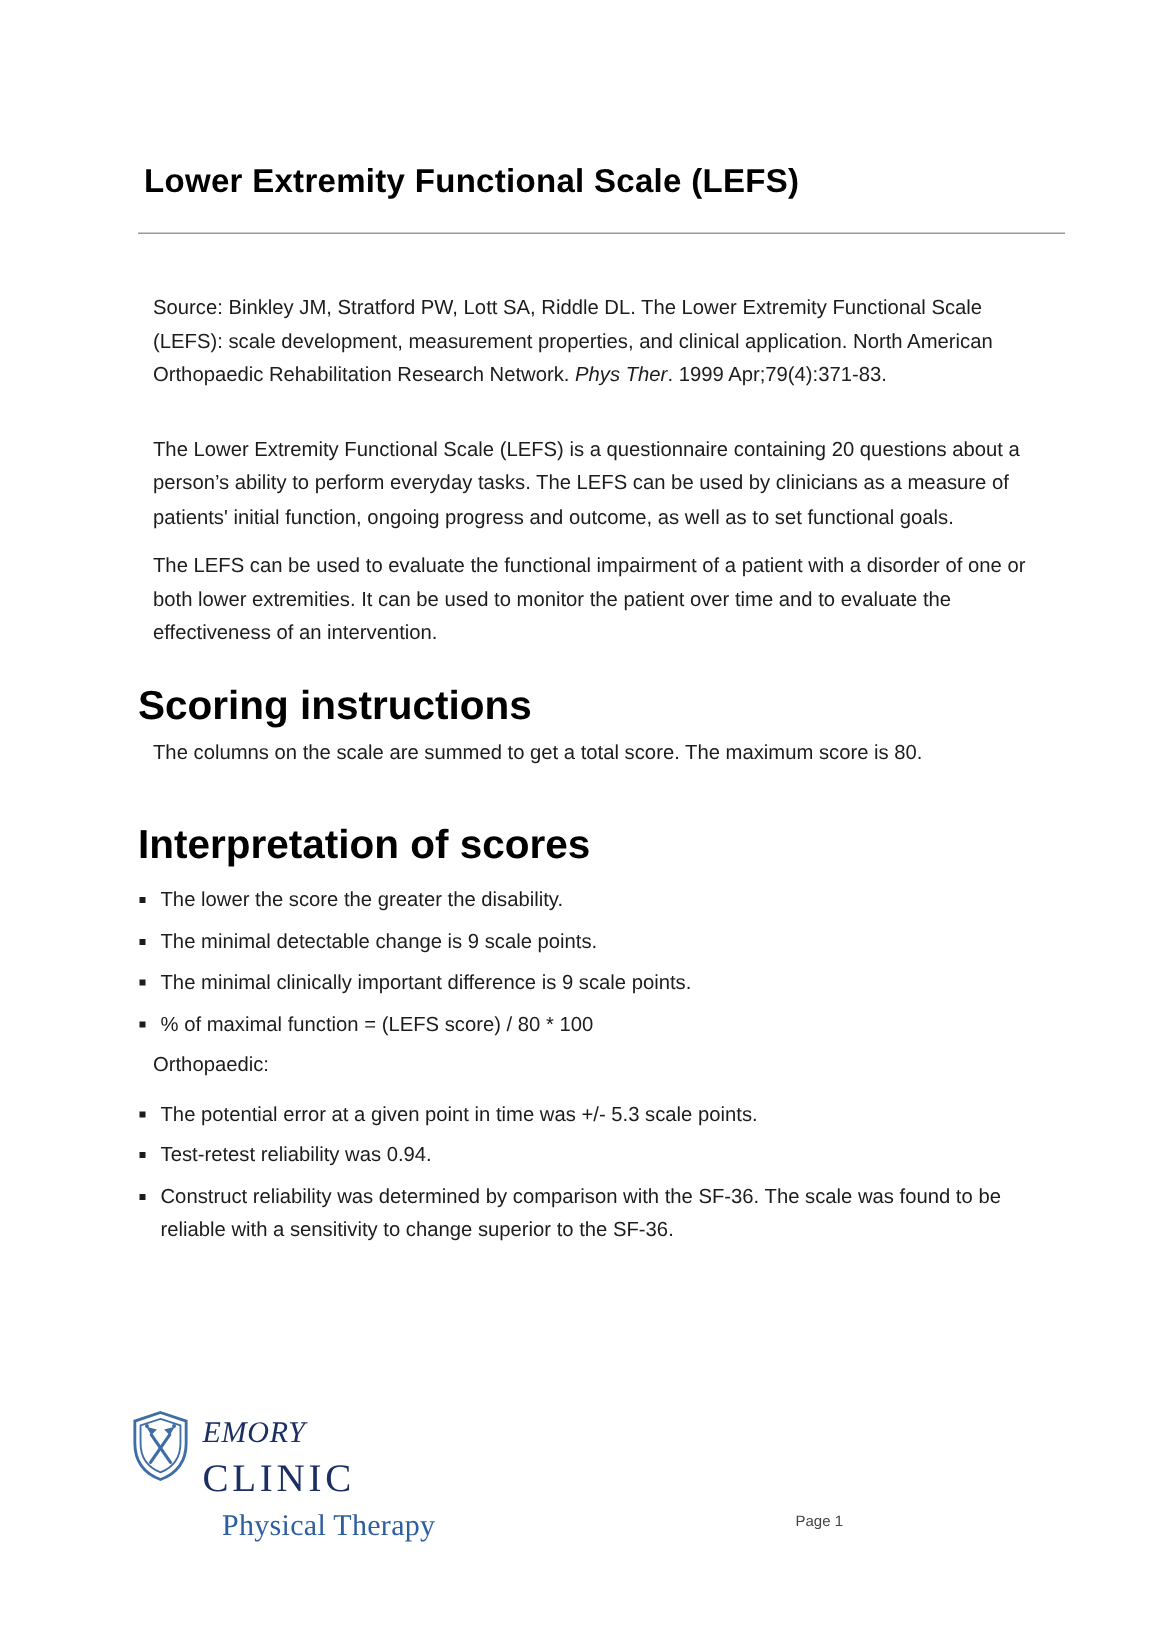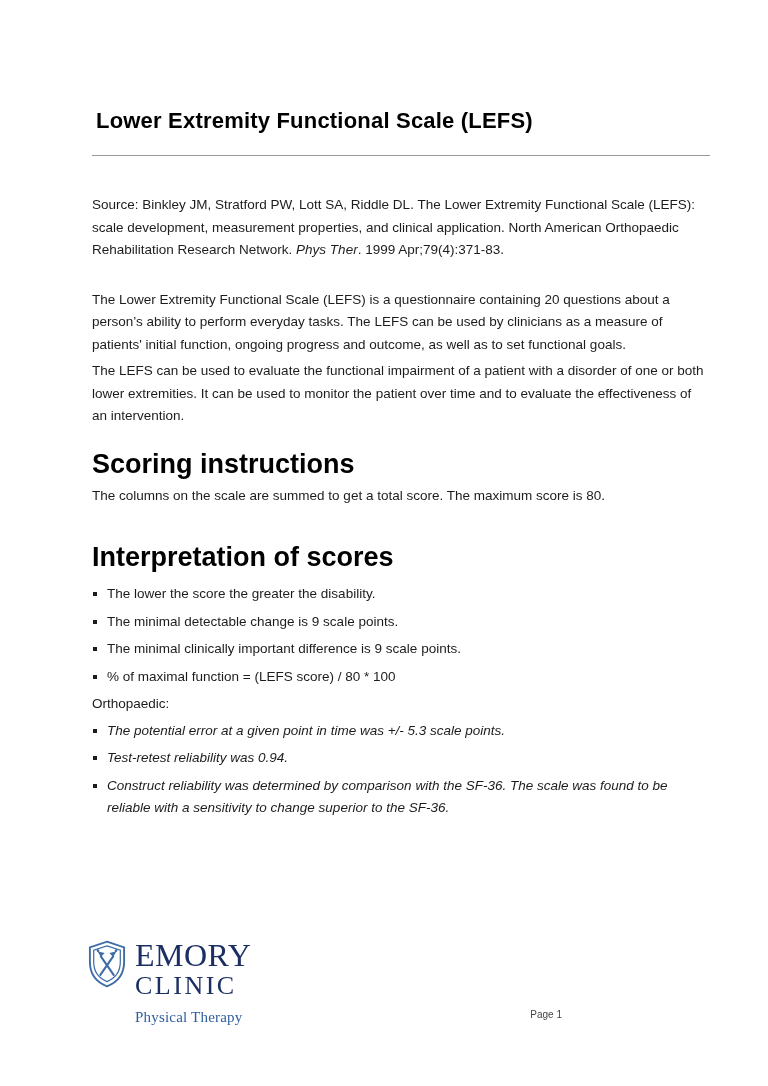--- a/index.html
+++ b/index.html
@@ -33,21 +33,21 @@
     color: #000000;
     letter-spacing: 0.2px;
   }
   .title-divider {
     border: none;
     border-top: 1px solid #999999;
     margin: 21px 0 0 0;
     height: 0;
   }
   p.body-text {
-    margin: 0;
+    margin: 10px;
     font-size: 13.5px;
     line-height: 22.5px;
     color: #1c1c1c;
   }
   .source-para { margin-top: 38px !important; }
   .journal { font-style: italic; }
   .intro-1 { margin-top: 27px !important; }
   .intro-2 { margin-top: 4px !important; }
   h2.section-heading {
     margin: 0;
@@ -73,60 +73,61 @@
     line-height: 22.5px;
   }
   .bullet-square {
     flex: 0 0 auto;
     width: 4px;
     height: 4px;
     background: #1c1c1c;
     margin: 9px 10px 0 0;
   }
   .performance-label { margin-top: 5px !important; }
-  ul.performance-list { margin-top: 4px !important; font-style: italic; }
+  ul.performance-list { margin-top: 4px !important; }
 
   .logo-block {
     position: absolute;
     left: 88px;
     top: 940px;
     display: flex;
     align-items: flex-start;
   }
   .shield-icon-wrap {
     width: 38px;
     height: 48px;
     flex: 0 0 auto;
   }
   .logo-text {
     margin-left: 9px;
   }
   .logo-line1 {
     font-family: "Liberation Serif", serif;
-    font-size: 32px;
+    font-size: 20px;
     line-height: 31px;
     color: #1b2f63;
     letter-spacing: 0.5px;
     font-weight: 500;
+    font-style: italic;
   }
   .logo-line2 {
     font-family: "Liberation Serif", serif;
     font-size: 26px;
     line-height: 30px;
     color: #1b2f63;
     letter-spacing: 2.5px;
     font-weight: 400;
   }
   .logo-dept {
     font-family: "Liberation Serif", serif;
-    font-size: 15px;
+    font-size: 20px;
     line-height: 16px;
     color: #2d5fa0;
     margin-top: 8px;
-    margin-left: 0;
+    margin-left: 13px;
     letter-spacing: 0.2px;
   }
   .page-number {
     position: absolute;
     right: 54px;
     top: 1009px;
     font-size: 10px;
     color: #444444;
   }
 </style>

